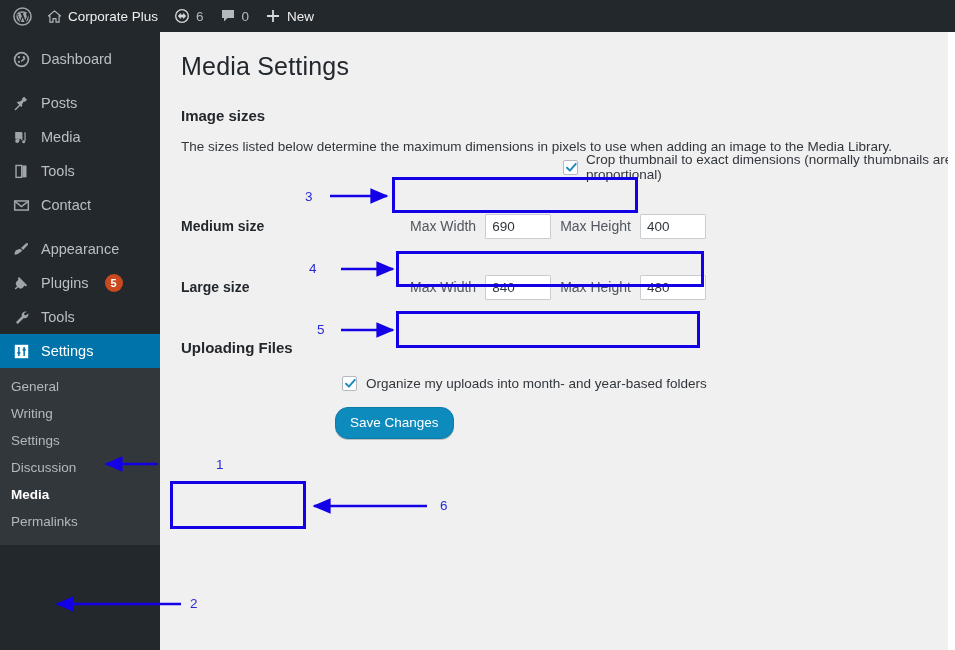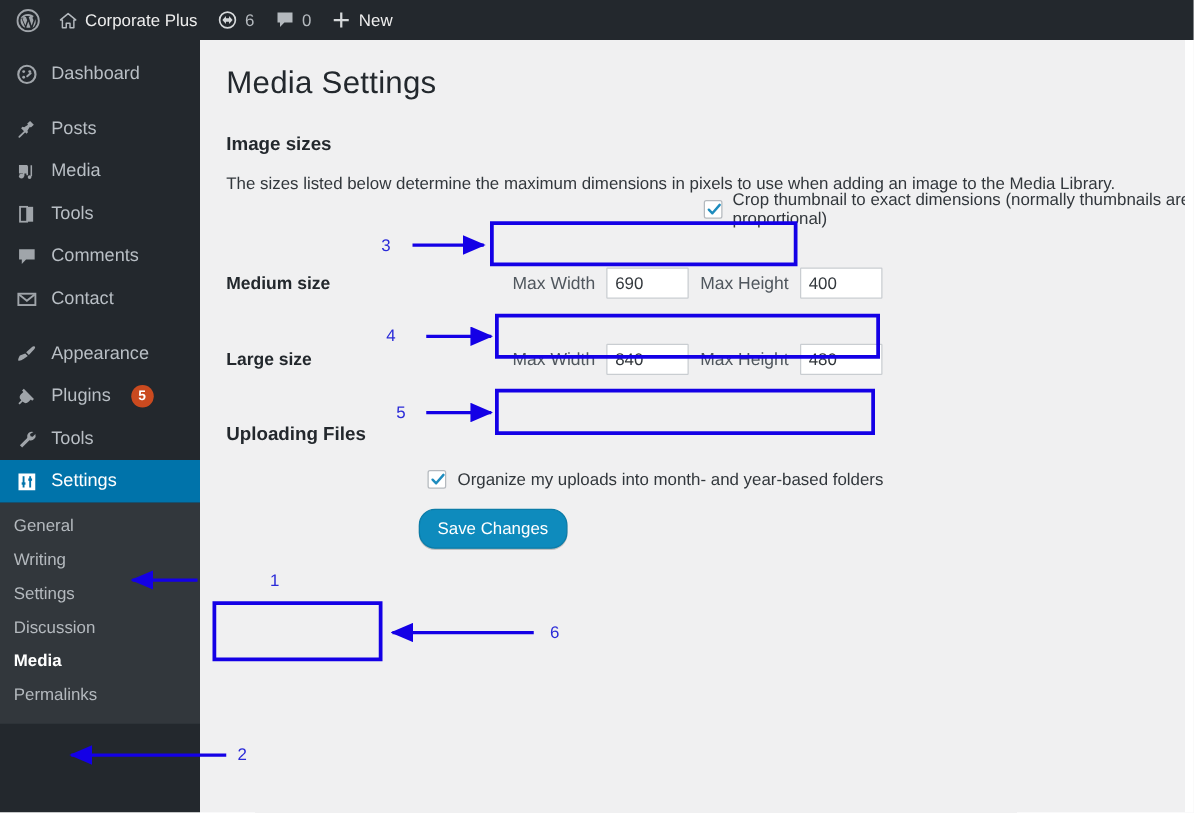--- a/index.html
+++ b/index.html
@@ -232,28 +232,20 @@
     <div class="menu-item">
       <span class="mi-ico">
         <svg width="17" height="17" viewBox="0 0 18 18" aria-hidden="true">
           <rect x="3.2" y="2.6" width="6" height="12.6" fill="none" stroke="#a0a5aa" stroke-width="1.5"></rect>
           <rect x="9.9" y="2.6" width="4.4" height="12.6" fill="#a0a5aa"></rect>
         </svg>
       </span>
       <span>Tools</span>
     </div>
 
-    <div class="menu-item">
-      <span class="mi-ico">
-        <svg width="17" height="17" viewBox="0 0 18 18" aria-hidden="true">
-          <path d="M2.4 2.6h13.2v8.6H8.3l-3.6 3.9v-3.9H2.4z" fill="#a0a5aa"></path>
-        </svg>
-      </span>
-      <span>Comments</span>
-    </div>
 
 
     <div class="menu-item">
       <span class="mi-ico">
         <svg width="17" height="17" viewBox="0 0 18 18" aria-hidden="true">
           <rect x="1.8" y="4.2" width="14.4" height="9.6" fill="none" stroke="#a0a5aa" stroke-width="1.6"></rect>
           <path d="M2.4 4.9 9 10.1l6.6-5.2" fill="none" stroke="#a0a5aa" stroke-width="1.6"></path>
         </svg>
       </span>
       <span>Contact</span>

